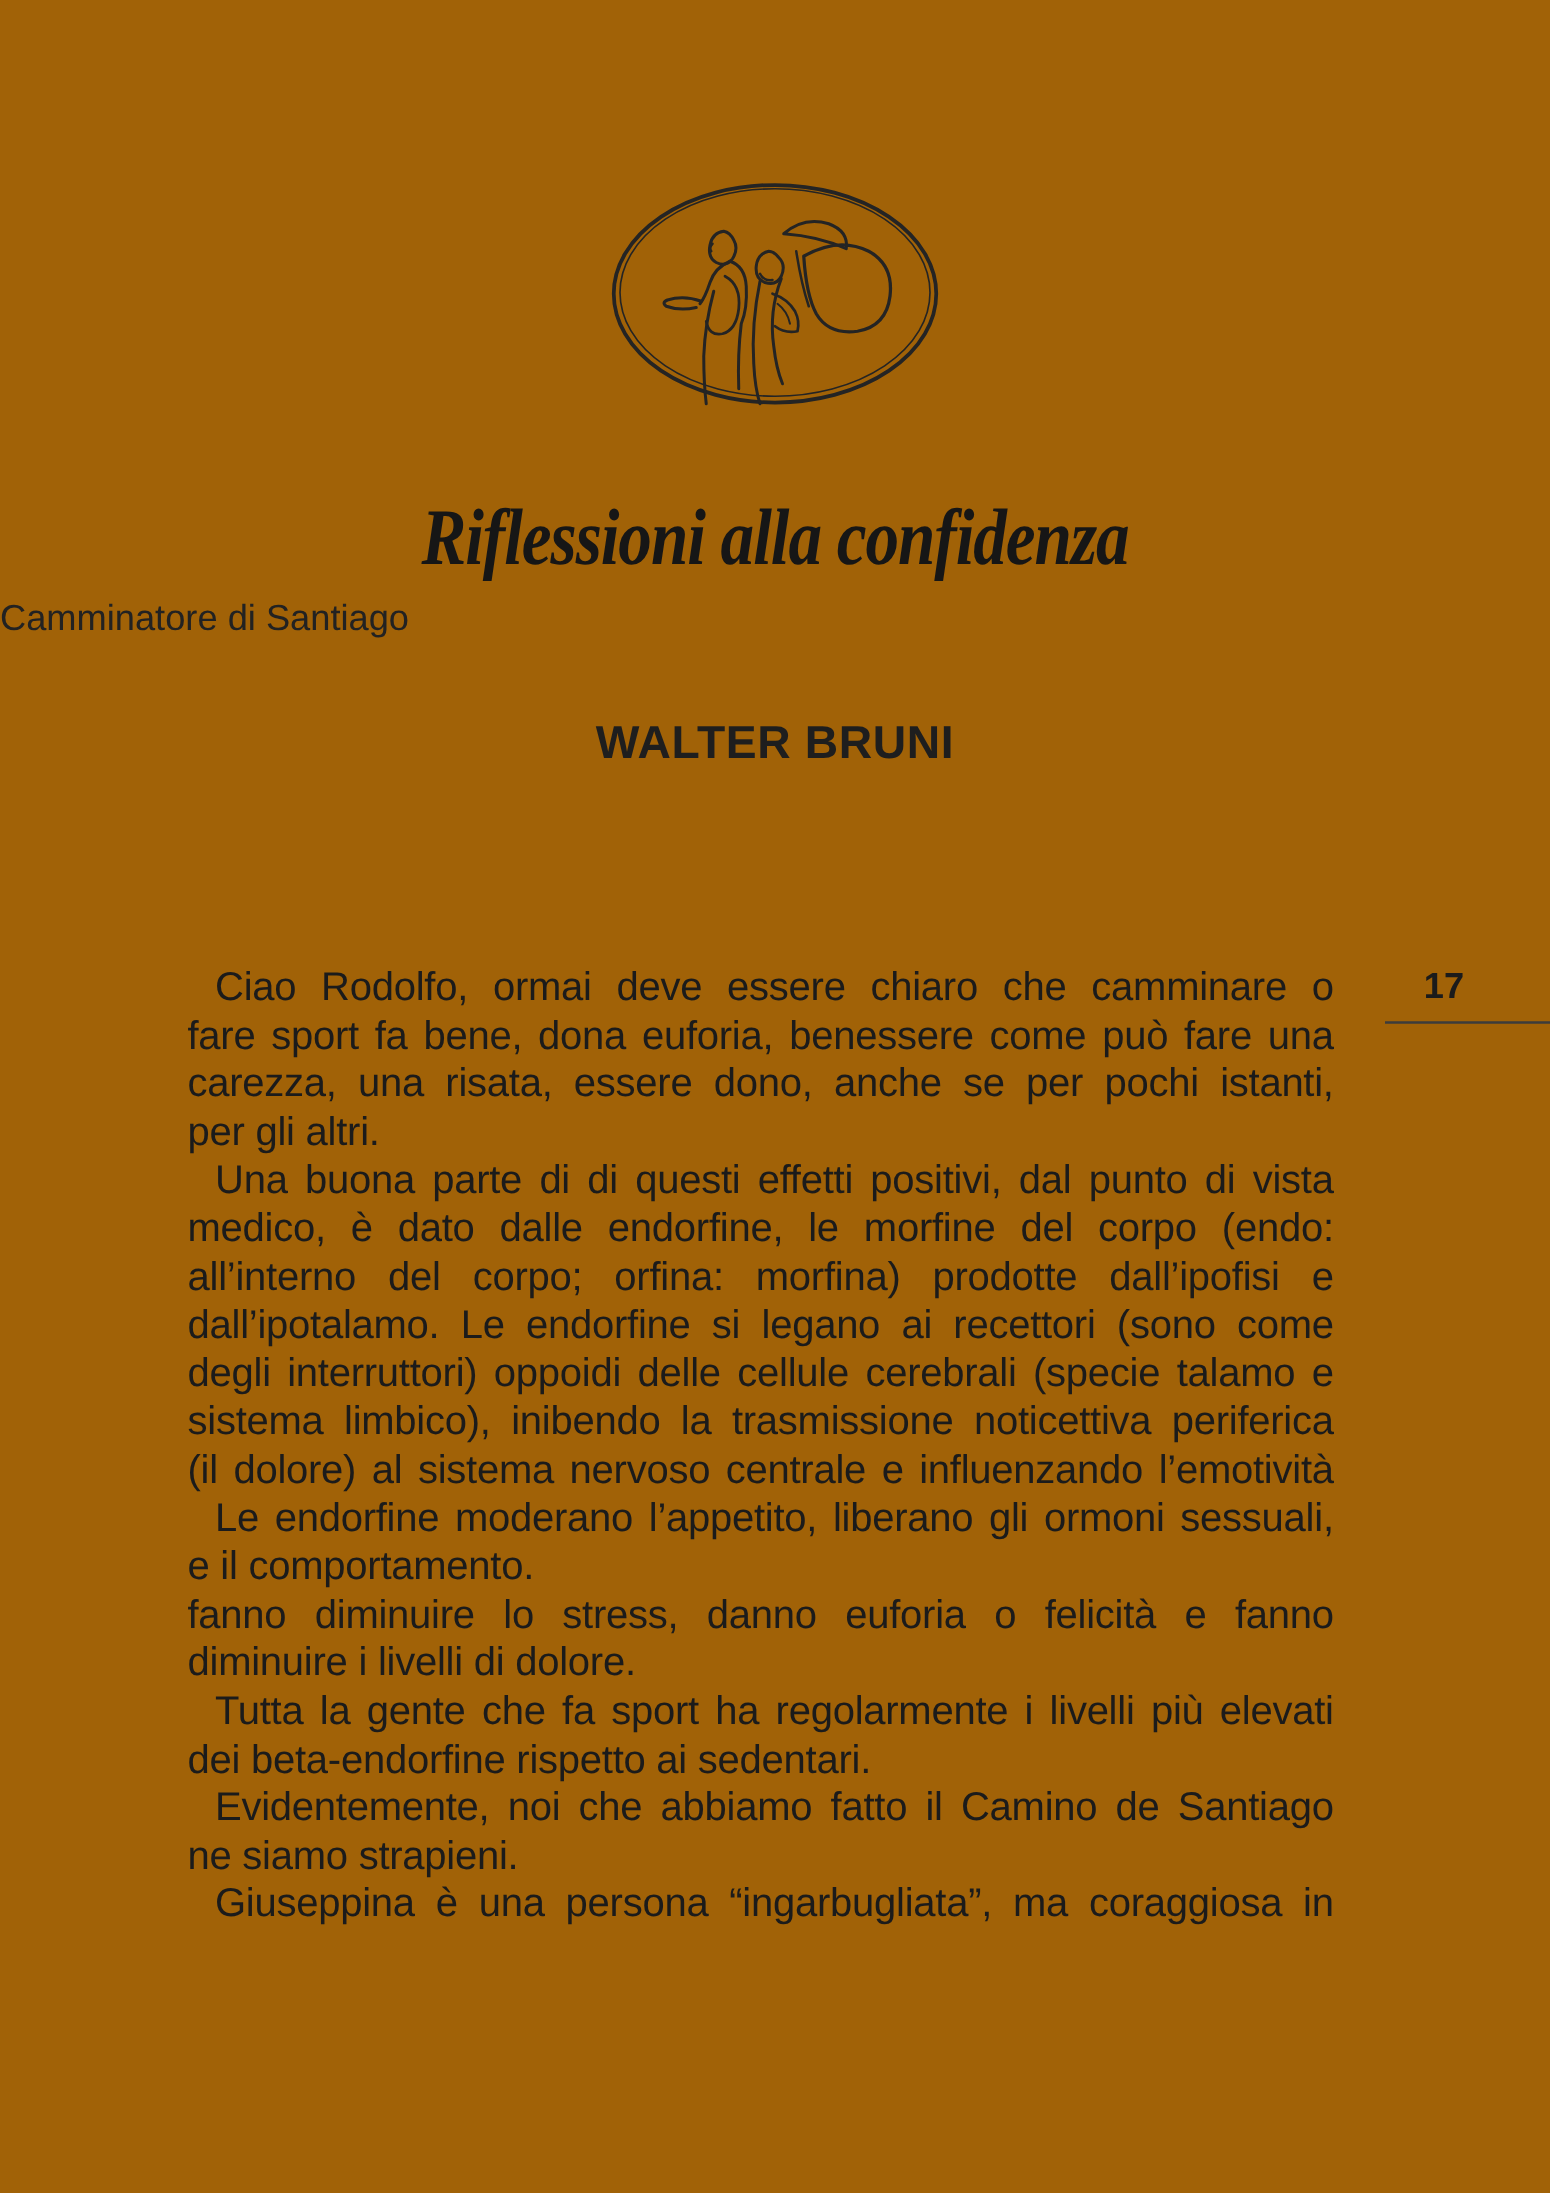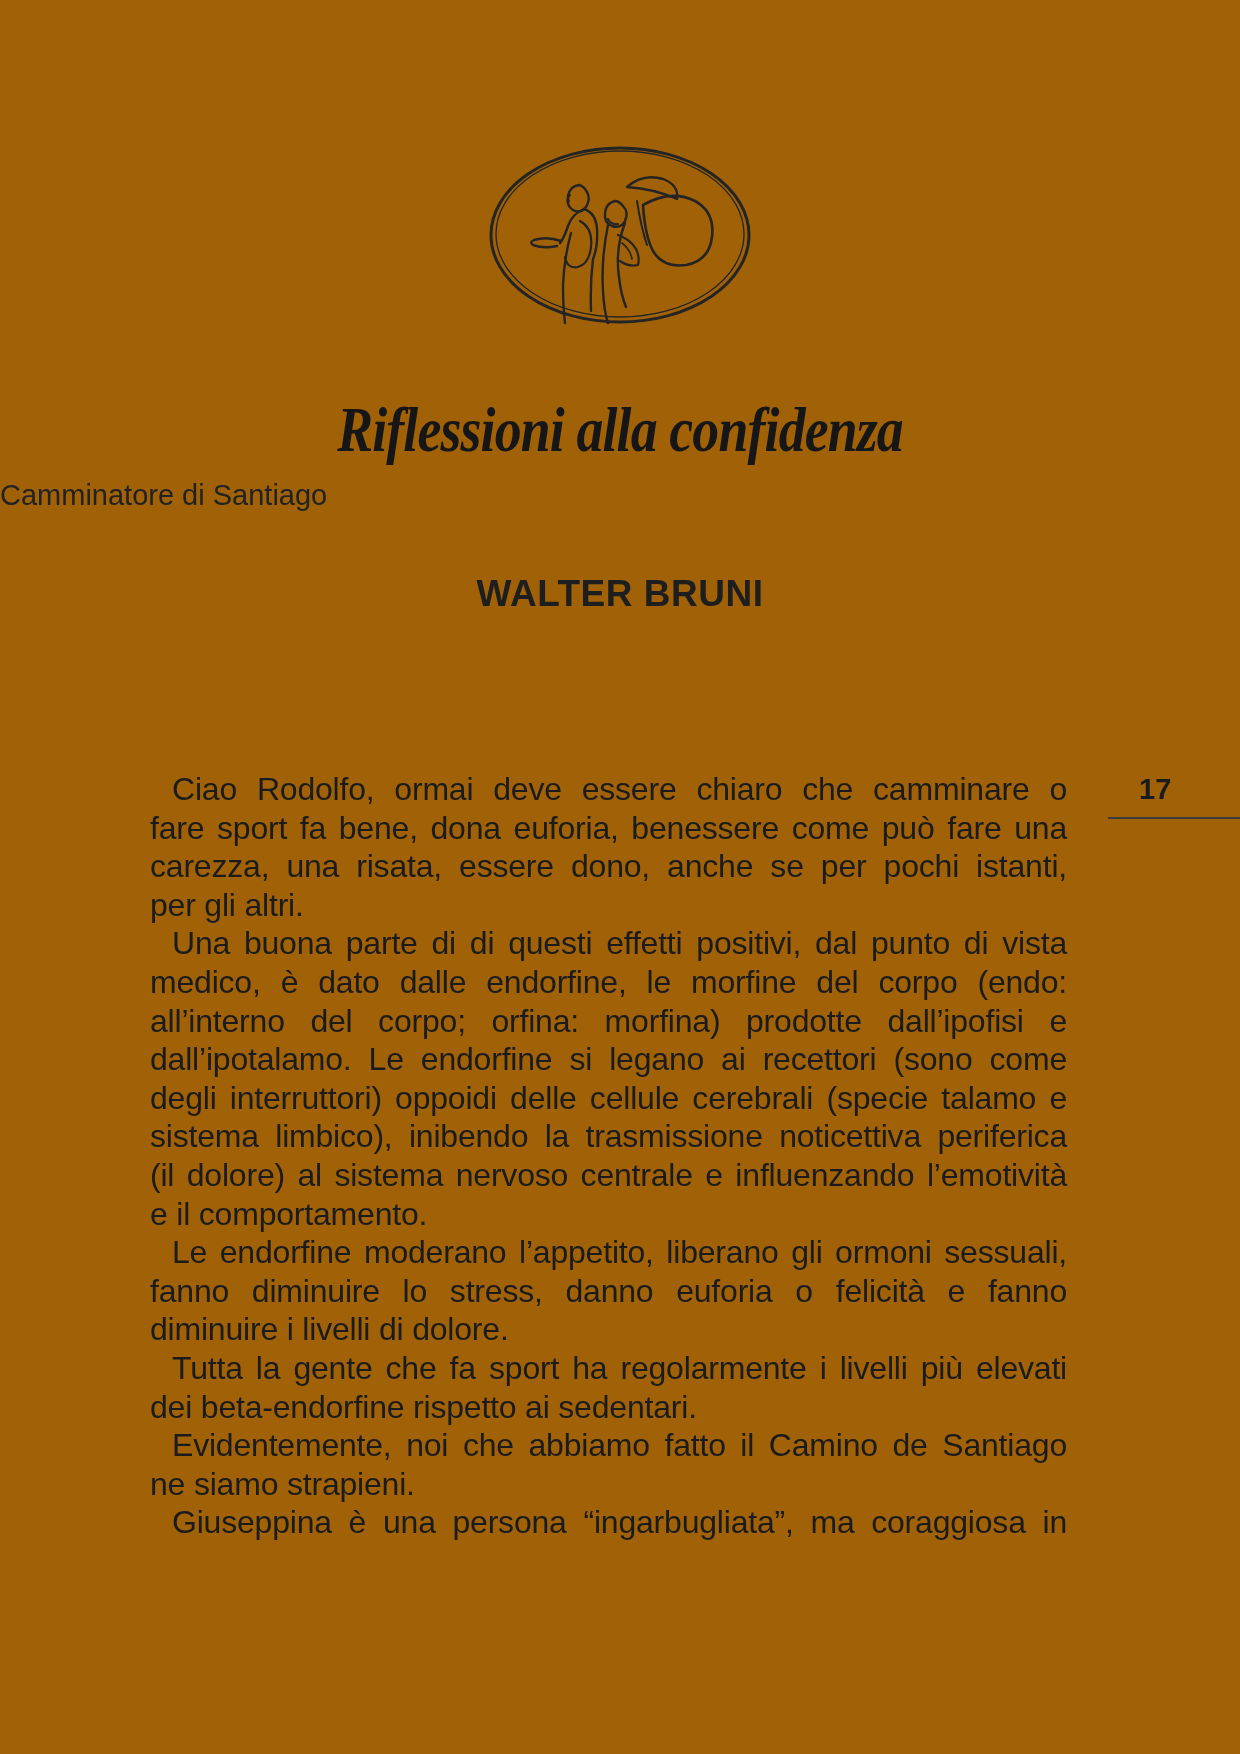--- a/index.html
+++ b/index.html
@@ -159,22 +159,22 @@
       <div class="bline">fare sport fa bene, dona euforia, benessere come può fare una</div>
       <div class="bline">carezza, una risata, essere dono, anche se per pochi istanti,</div>
       <div class="bline last">per gli altri.</div>
       <div class="bline indent">Una buona parte di di questi effetti positivi, dal punto di vista</div>
       <div class="bline">medico, è dato dalle endorfine, le morfine del corpo (endo:</div>
       <div class="bline">all’interno del corpo; orfina: morfina) prodotte dall’ipofisi e</div>
       <div class="bline">dall’ipotalamo. Le endorfine si legano ai recettori (sono come</div>
       <div class="bline">degli interruttori) oppoidi delle cellule cerebrali (specie talamo e</div>
       <div class="bline">sistema limbico), inibendo la trasmissione noticettiva periferica</div>
       <div class="bline">(il dolore) al sistema nervoso centrale e influenzando l’emotività</div>
+      <div class="bline indent">Le endorfine moderano l’appetito, liberano gli ormoni sessuali,</div>
       <div class="bline last">e il comportamento.</div>
-      <div class="bline indent">Le endorfine moderano l’appetito, liberano gli ormoni sessuali,</div>
       <div class="bline">fanno diminuire lo stress, danno euforia o felicità e fanno</div>
       <div class="bline last">diminuire i livelli di dolore.</div>
       <div class="bline indent">Tutta la gente che fa sport ha regolarmente i livelli più elevati</div>
       <div class="bline last">dei beta-endorfine rispetto ai sedentari.</div>
       <div class="bline indent">Evidentemente, noi che abbiamo fatto il Camino de Santiago</div>
       <div class="bline last">ne siamo strapieni.</div>
       <div class="bline indent">Giuseppina è una persona “ingarbugliata”, ma coraggiosa in</div>
     </div>
 
 </div>

